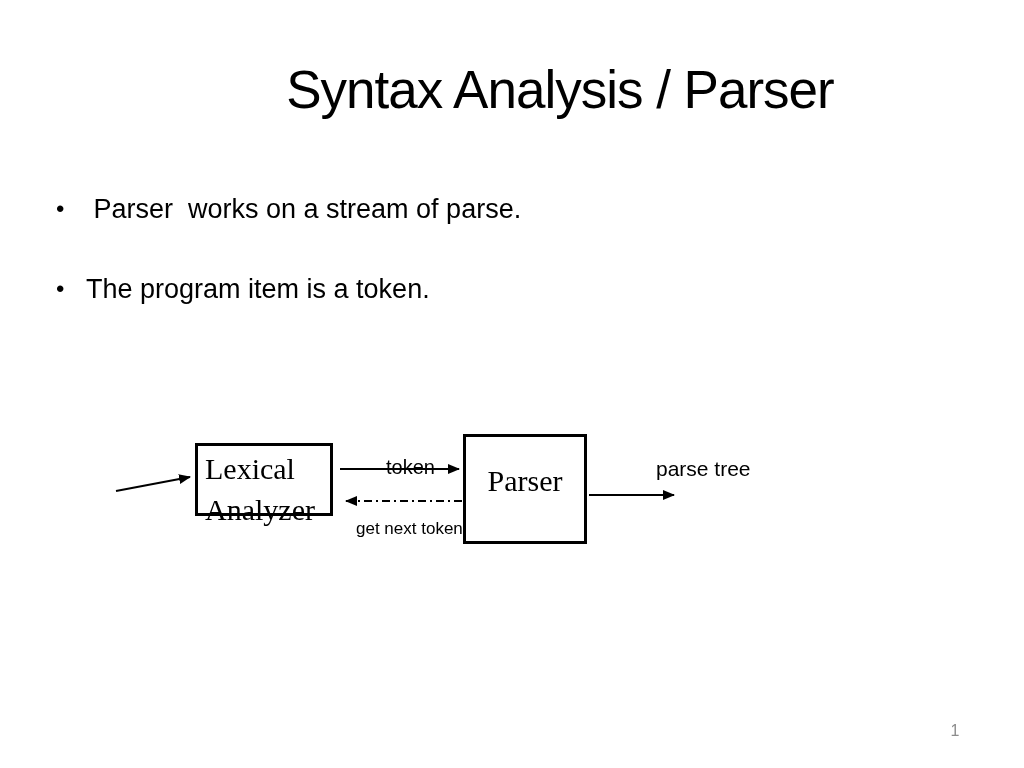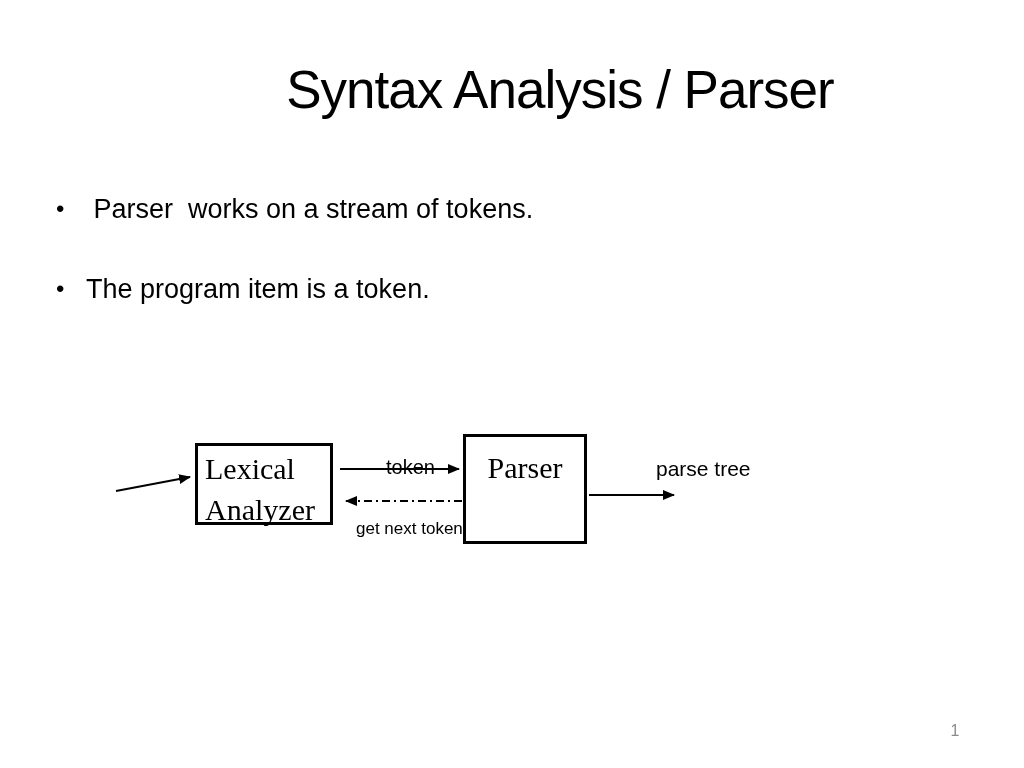--- a/index.html
+++ b/index.html
@@ -55,30 +55,30 @@
     border: 3px solid #000000;
     font-family: "Liberation Serif", serif;
     font-size: 30px;
     line-height: 41px;
     background: transparent;
   }
   .lexical-box {
     left: 195px;
     top: 443px;
     width: 138px;
-    height: 82px;
+    height: 73px;
     padding: 2px 0 0 7px;
   }
   .parser-box {
     left: 463px;
     top: 434px;
     width: 124px;
     height: 110px;
     text-align: center;
-    padding-top: 10px;
+    padding-top: 23px;
   }
   .diagram-label {
     position: absolute;
     font-family: "Liberation Sans", sans-serif;
   }
   .source-label {
     left: 50px;
     top: 453px;
     width: 92px;
     font-size: 21px;
@@ -122,21 +122,21 @@
 </style>
 </head>
 <body>
 
 <div class="slide">
 
   <div class="slide-title">Syntax Analysis / Parser</div>
 
   <div class="bullet-row bullet-row-1">
     <span class="bullet-marker">•</span>
-    <span class="bullet-text"> Parser  works on a stream of tokens.</span>
+    <span class="bullet-text"> Parser  works on a stream of parse.</span>
   </div>
 
   <div class="bullet-row bullet-row-2">
     <span class="bullet-marker">•</span>
     <span class="bullet-text">The program item is a token.</span>
   </div>
 
   <svg class="arrow-layer" viewBox="0 0 1024 768" xmlns="http://www.w3.org/2000/svg">
     <defs>
       <marker id="arrowhead" markerUnits="userSpaceOnUse" markerWidth="14" markerHeight="11" refX="11" refY="5" orient="auto">

